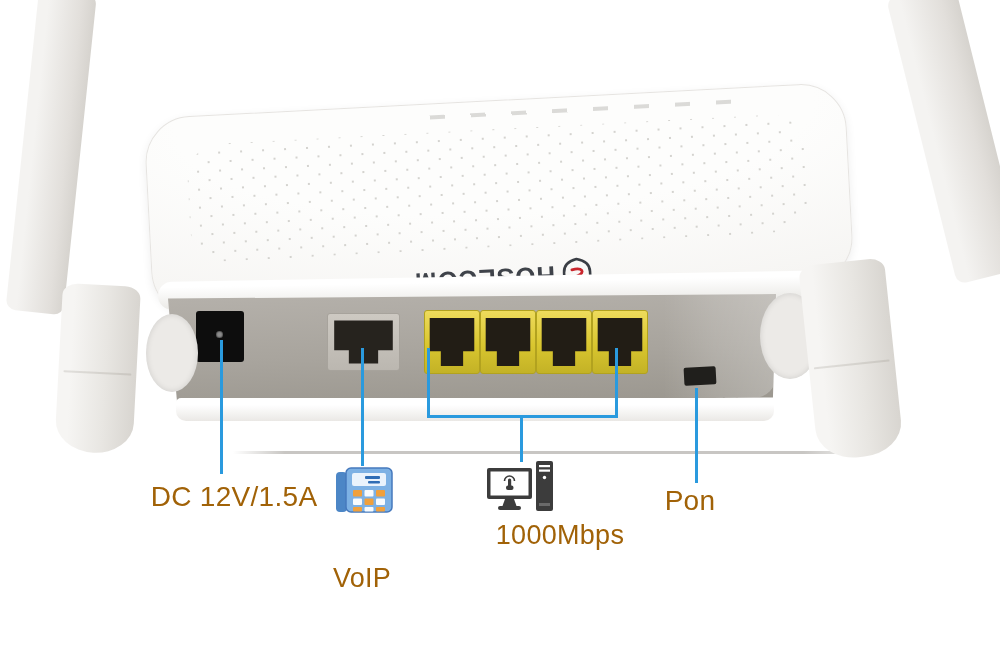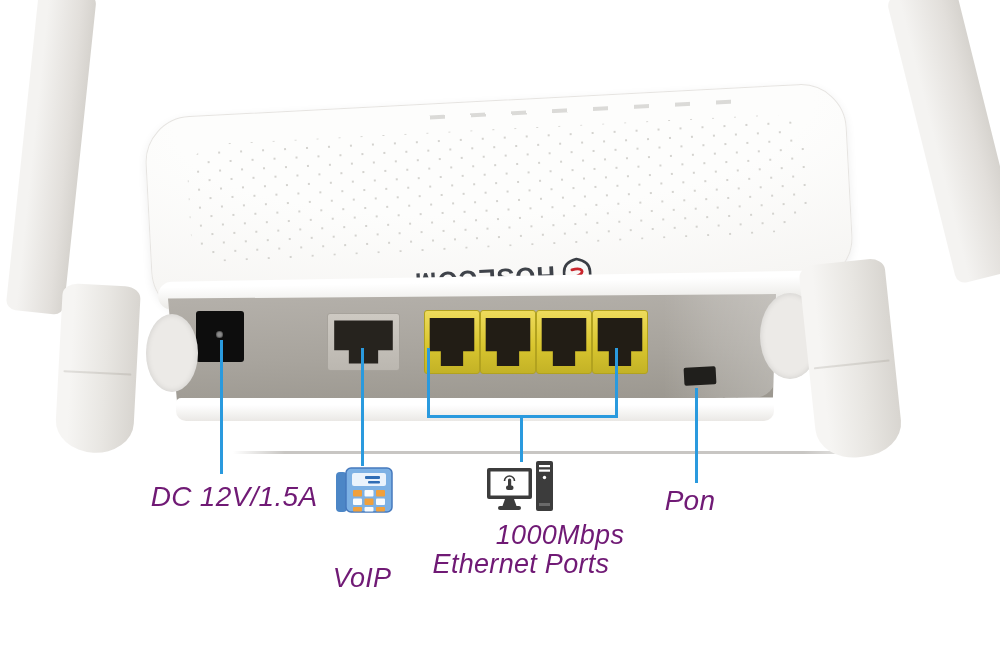--- a/index.html
+++ b/index.html
@@ -69,22 +69,22 @@
     border-radius:16px 16px 40px 40px / 12px 12px 32px 32px;}
   .ant-cyl.left{left:63px;top:285px;width:78px;height:168px;transform:rotate(3deg);transform-origin:top center;}
   .ant-cyl.right{left:798px;top:262px;width:86px;height:196px;transform:rotate(-6deg);transform-origin:top center;}
   .cyl-seam{position:absolute;left:6%;right:6%;top:52%;height:2px;background:rgba(120,115,108,.18);border-radius:2px;}
 
   
   .cline{position:absolute;width:3px;background:#2a9ade;z-index:7;}
   .cline.h{height:3px;}
 
   
-  .cap{position:absolute;transform:translateX(-50%);color:#701a75;white-space:nowrap;
-    letter-spacing:.3px;z-index:8;font-style:italic;}
+  .cap{position:absolute;transform:translateX(-50%);color:#a16207;white-space:nowrap;
+    letter-spacing:.3px;z-index:8;}
   .icon-wrap{position:absolute;z-index:8;}
 </style>
 </head>
 <body>
 
 <div class="stage">
 
   <div class="top-face">
     <div class="vents"></div>
     <div class="edge-marks"></div>
@@ -189,16 +189,15 @@
       <rect x="53" y="5" width="11" height="2.2" fill="#ffffff"></rect>
       <rect x="53" y="9.5" width="11" height="2.2" fill="#ffffff"></rect>
       <circle cx="58.5" cy="17.5" r="1.7" fill="#ffffff"></circle>
       <rect x="53" y="43" width="11" height="3" fill="#6a6a6a"></rect>
     </svg>
   </div>
 
   <div class="cap" style="left:234px;top:481px;font-size:28px;">DC 12V/1.5A</div>
   <div class="cap" style="left:362px;top:527px;font-size:27px;margin-top:36px;">VoIP</div>
   <div class="cap" style="left:521px;top:520px;font-size:27px;margin-left:39px;">1000Mbps</div>
-  <div class="cap" style="left:521px;top:549px;font-size:27px;">Ethernet Ports</div>
   <div class="cap" style="left:690px;top:485px;font-size:28px;">Pon</div>
 
 </div>
 
 </body></html>

